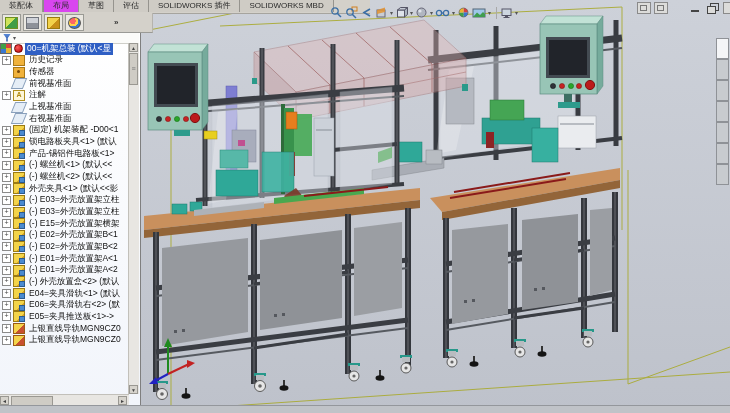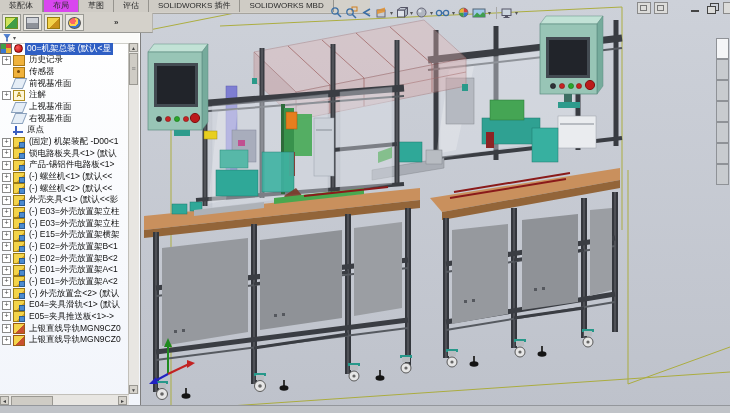--- a/index.html
+++ b/index.html
@@ -474,25 +474,20 @@
         <span class="expander hidden"></span>
         <span class="ticon ticon-plane"></span>
         <span class="tlabel">上视基准面</span>
       </div>
       <div class="tree-row">
         <span class="expander hidden"></span>
         <span class="ticon ticon-plane"></span>
         <span class="tlabel">右视基准面</span>
       </div>
       <div class="tree-row">
-        <span class="expander hidden"></span>
-        <span class="ticon ticon-origin"></span>
-        <span class="tlabel">原点</span>
-      </div>
-      <div class="tree-row">
         <span class="expander">+</span>
         <span class="ticon ticon-component"></span>
         <span class="tlabel">(固定) 机架装配 -D00&lt;1</span>
       </div>
       <div class="tree-row">
         <span class="expander">+</span>
         <span class="ticon ticon-component"></span>
         <span class="tlabel">锁电路板夹具&lt;1&gt; (默认</span>
       </div>
       <div class="tree-row">
@@ -552,20 +547,25 @@
       </div>
       <div class="tree-row">
         <span class="expander">+</span>
         <span class="ticon ticon-component"></span>
         <span class="tlabel">(-) 外壳放置盒&lt;2&gt; (默认</span>
       </div>
       <div class="tree-row">
         <span class="expander">+</span>
         <span class="ticon ticon-component"></span>
         <span class="tlabel">E04=夹具滑轨&lt;1&gt; (默认</span>
+      </div>
+      <div class="tree-row">
+        <span class="expander">+</span>
+        <span class="ticon ticon-component"></span>
+        <span class="tlabel">E06=夹具滑轨右&lt;2&gt; (默</span>
       </div>
       <div class="tree-row">
         <span class="expander">+</span>
         <span class="ticon ticon-component"></span>
         <span class="tlabel">E05=夹具推送板&lt;1&gt;-&gt;</span>
       </div>
       <div class="tree-row">
         <span class="expander">+</span>
         <span class="ticon ticon-rail"></span>
         <span class="tlabel">上银直线导轨MGN9CZ0</span>

